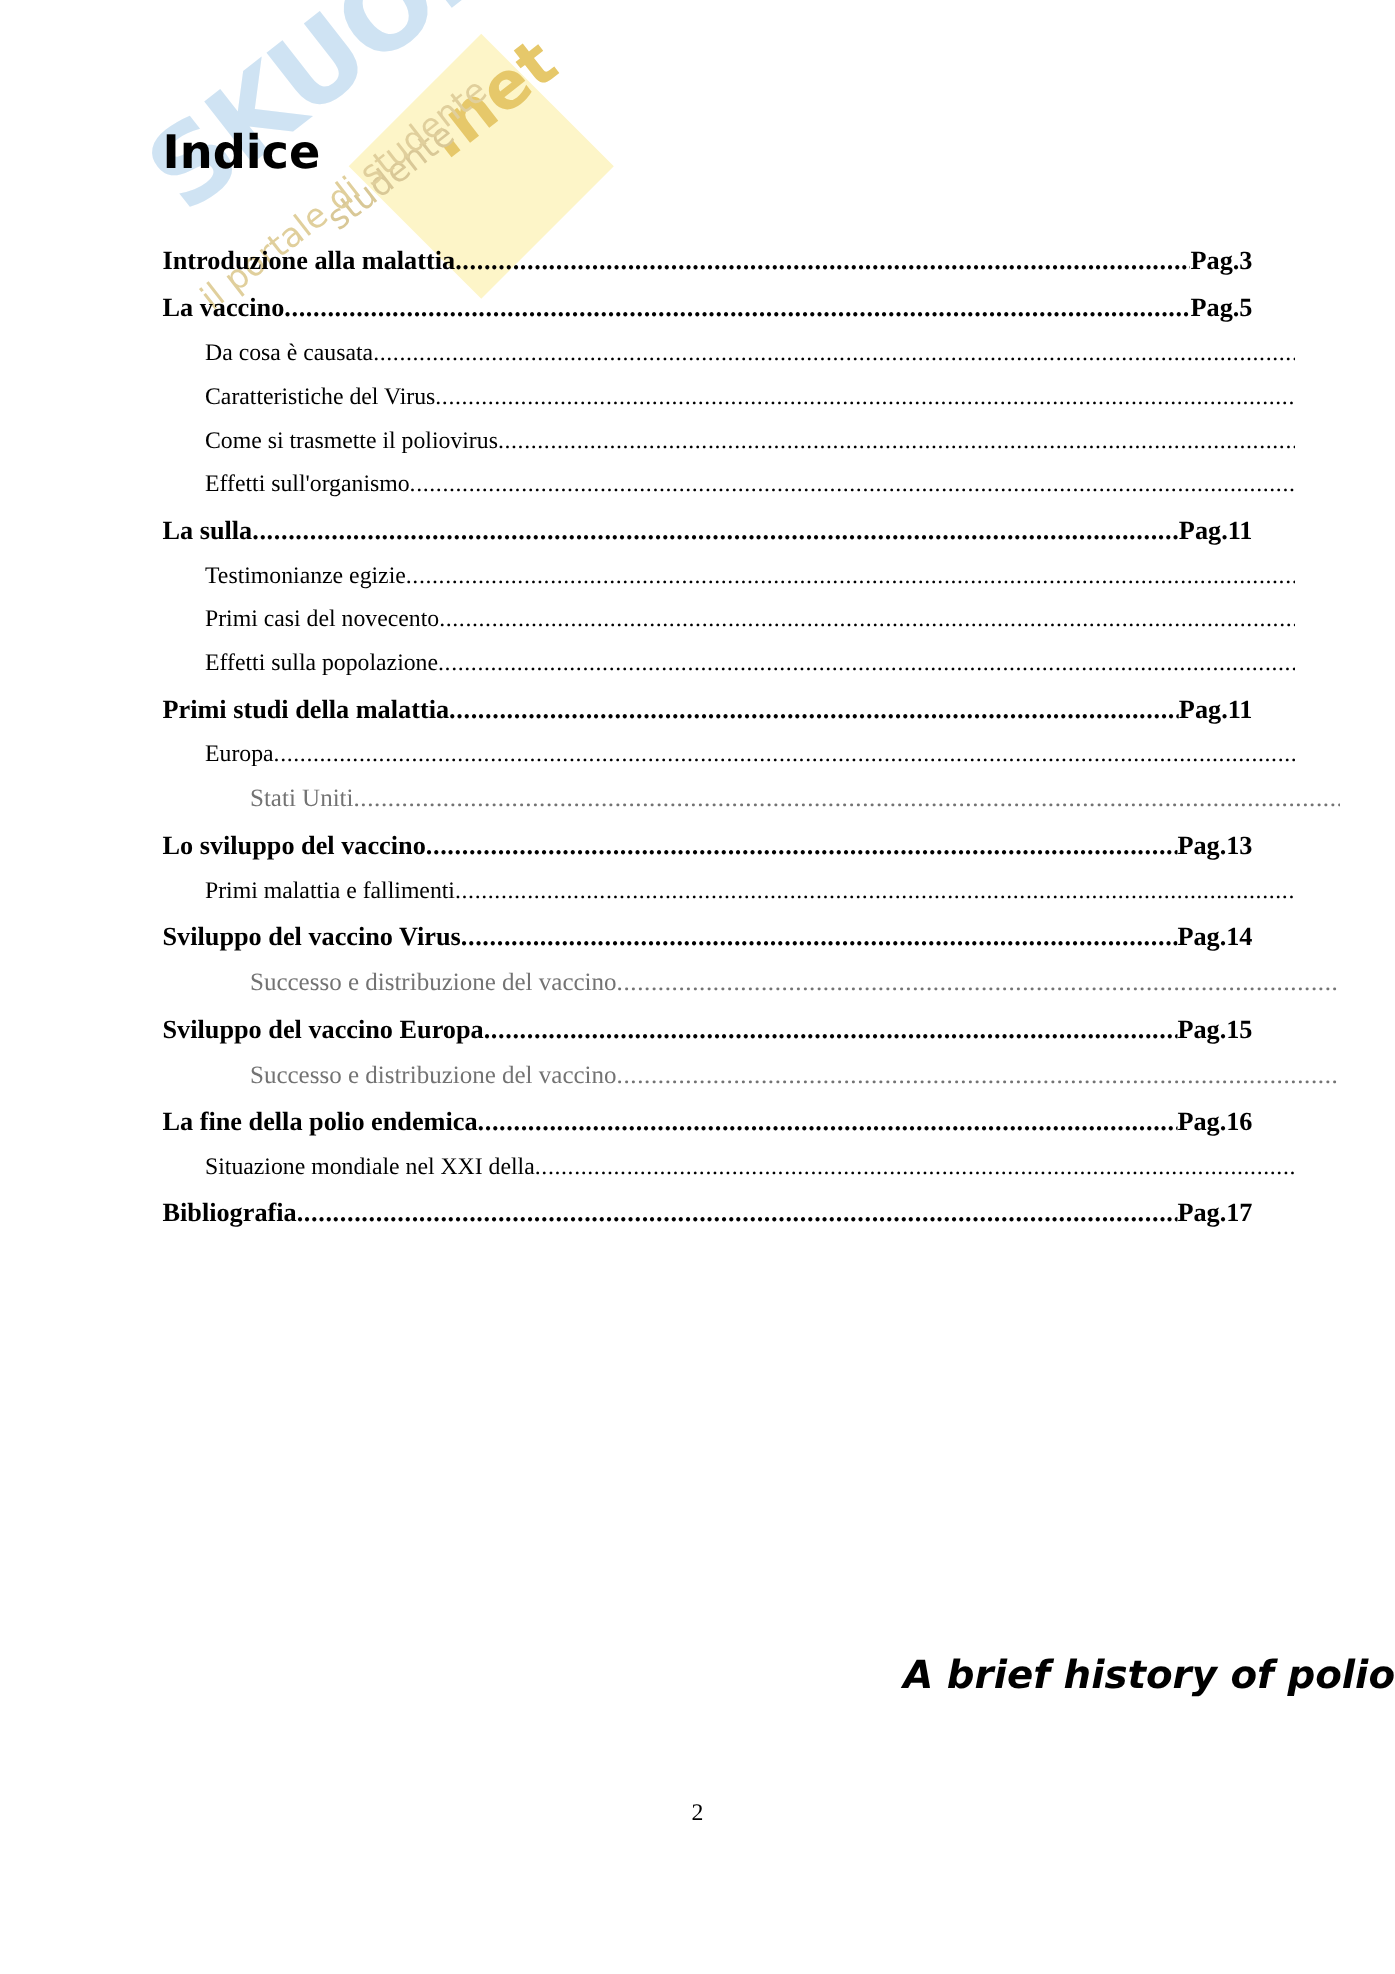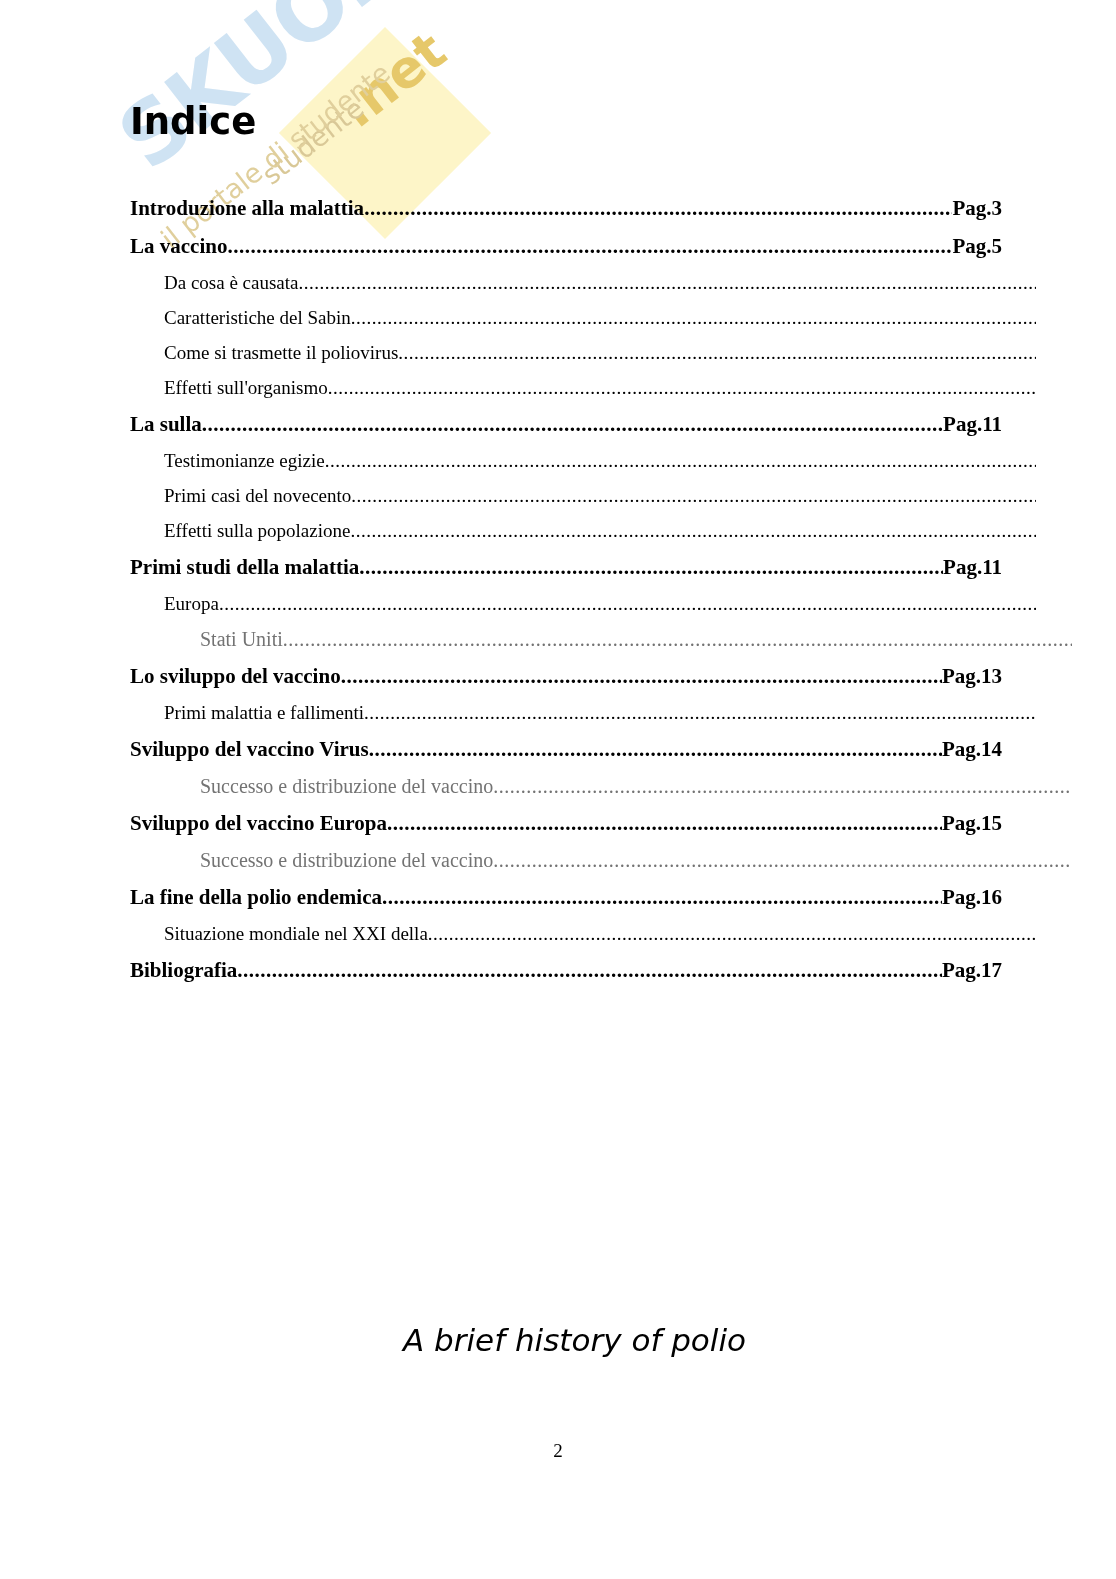--- a/index.html
+++ b/index.html
@@ -146,24 +146,24 @@
     font-weight: normal;
     color: #737373;
     padding-left: 70px;
     margin-bottom: 13px;
   }
   .footer-title {
     position: absolute;
     left: 0;
     right: 0;
     top: 1322px;
-    text-align: center;
+    text-align: right;
     font-family: "DejaVu Sans", sans-serif;
     font-style: italic;
-    font-weight: normal;
+    font-weight: bold;
     font-size: 31px;
     color: #000;
     padding-left: 33px;
   }
   .page-number {
     position: absolute;
     left: 0;
     right: 0;
     top: 1440px;
     text-align: center;
@@ -198,21 +198,21 @@
           <span class="label">La vaccino</span>
           <span class="dots">..........................................................................................................................................................................................................</span>
           <span class="pg">Pag.5</span>
         </div>
         <div class="toc-row lvl1">
           <span class="label">Da cosa è causata</span>
           <span class="dots">..........................................................................................................................................................................................................</span>
           <span class="pg"></span>
         </div>
         <div class="toc-row lvl1">
-          <span class="label">Caratteristiche del Sabin</span>
+          <span class="label">Caratteristiche del Virus</span>
           <span class="dots">..........................................................................................................................................................................................................</span>
           <span class="pg"></span>
         </div>
         <div class="toc-row lvl1">
           <span class="label">Come si trasmette il poliovirus</span>
           <span class="dots">..........................................................................................................................................................................................................</span>
           <span class="pg"></span>
         </div>
         <div class="toc-row lvl1">
           <span class="label">Effetti sull'organismo</span>

